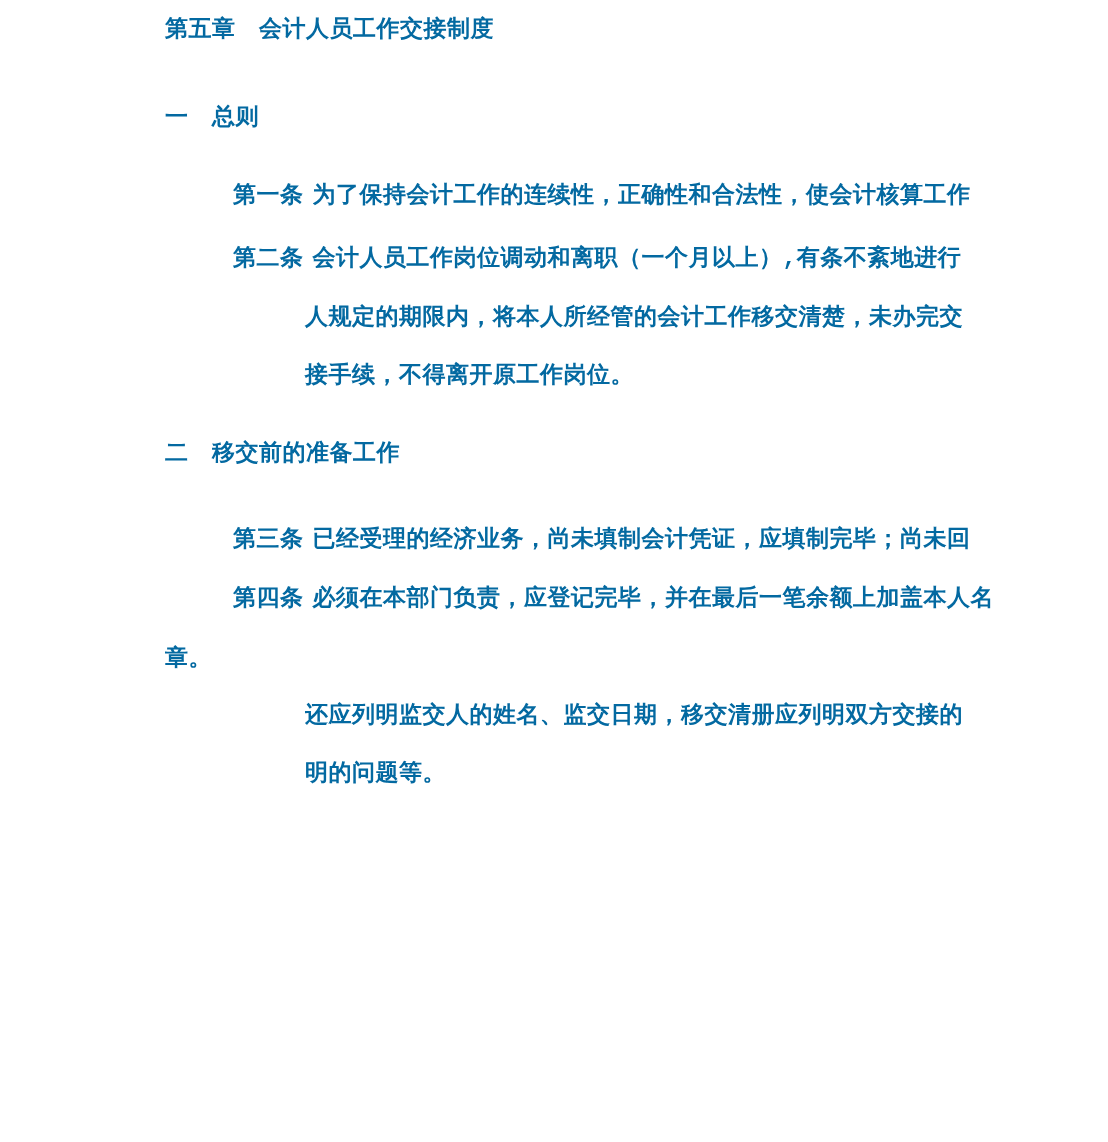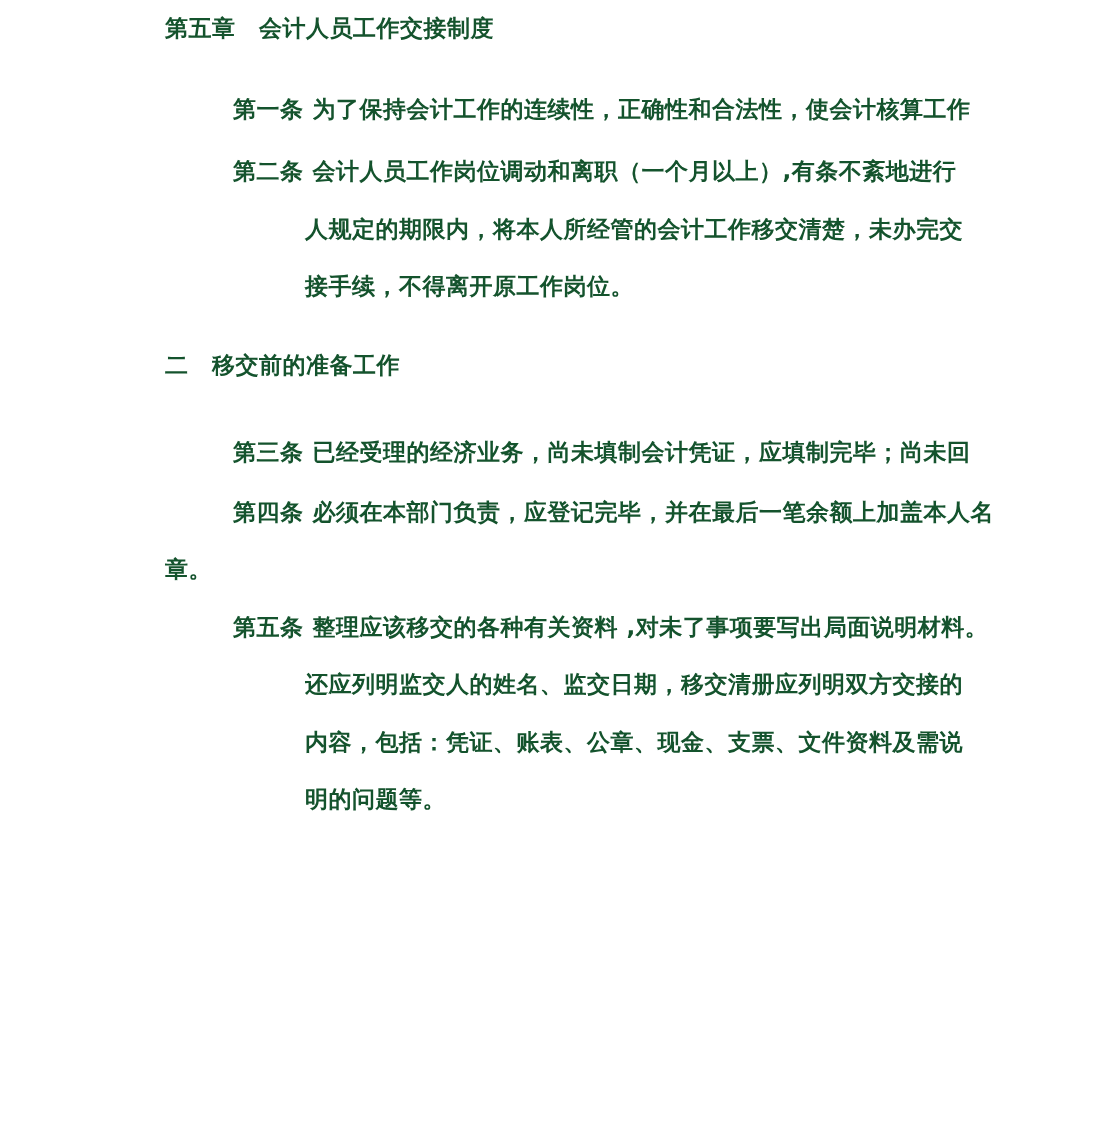--- a/index.html
+++ b/index.html
@@ -8,48 +8,49 @@
     background: #ffffff;
   }
   .page {
     position: relative;
     width: 1108px;
     height: 1142px;
     background: #ffffff;
     overflow: hidden;
     font-family: "DejaVu Sans", sans-serif;
     font-weight: bold;
-    color: #14532d;
+    color: #0369a1;
     padding-top: 0;
     box-sizing: border-box;
   }
   .line {
     font-size: 23px;
     line-height: 57.5px;
     letter-spacing: 0.5px;
     white-space: nowrap;
   }
   .indent-title   { padding-left: 165px; }   
-  .indent-article { padding-left: 233px; }   
+  .indent-article { padding-left: 233px; font-family: Liberation Mono, monospace; }   
   .indent-cont    { padding-left: 305px; }   
   .label { margin-right: 9px; }
   .gap-heading1 { margin-top: 30px; }
   .gap-art1     { margin-top: 23px; }
   .gap-art2     { margin-top: 5px; }
   .gap-heading2 { margin-top: 21px; }
   .gap-art3     { margin-top: 30px; }
   .gap-art4     { margin-top: 2px; }
 </style>
 </head>
 <body>
 
 <div class="page">
 
   <div class="line indent-title">第五章　会计人员工作交接制度</div>
 
+  <div class="line indent-title gap-heading1">一　总则</div>
 
   <div class="line indent-article gap-art1">
     <span class="label">第一条</span><span>为了保持会计工作的连续性，正确性和合法性，使会计核算工作</span>
   </div>
 
   <div class="line indent-article gap-art2">
     <span class="label">第二条</span><span>会计人员工作岗位调动和离职（一个月以上）,有条不紊地进行</span>
   </div>
   <div class="line indent-cont">人规定的期限内，将本人所经管的会计工作移交清楚，未办完交</div>
   <div class="line indent-cont">接手续，不得离开原工作岗位。</div>
@@ -58,21 +59,17 @@
 
   <div class="line indent-article gap-art3">
     <span class="label">第三条</span><span>已经受理的经济业务，尚未填制会计凭证，应填制完毕；尚未回</span>
   </div>
 
   <div class="line indent-article gap-art4">
     <span class="label">第四条</span><span>必须在本部门负责，应登记完毕，并在最后一笔余额上加盖本人名</span>
   </div>
   <div class="line indent-title">章。</div>
 
-  <div class="line indent-article">
-    <span class="label">第五条</span><span>整理应该移交的各种有关资料 ,对未了事项要写出局面说明材料。</span>
-  </div>
 
   <div class="line indent-cont">还应列明监交人的姓名、监交日期，移交清册应列明双方交接的</div>
-  <div class="line indent-cont">内容，包括：凭证、账表、公章、现金、支票、文件资料及需说</div>
   <div class="line indent-cont">明的问题等。</div>
 
 </div>
 
 </body></html>

